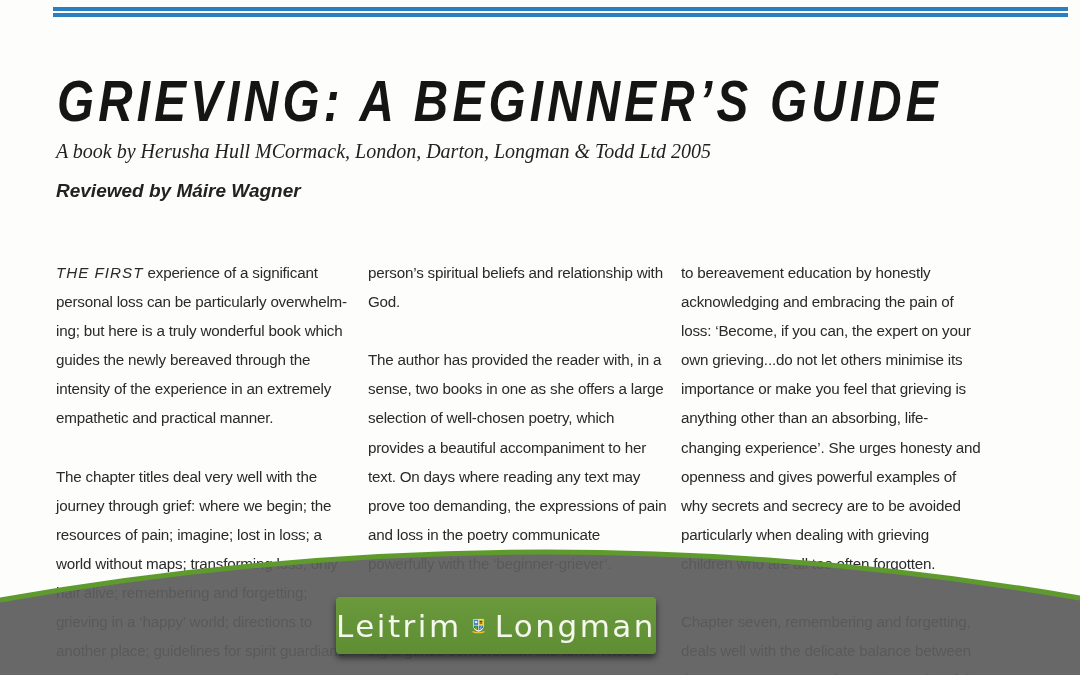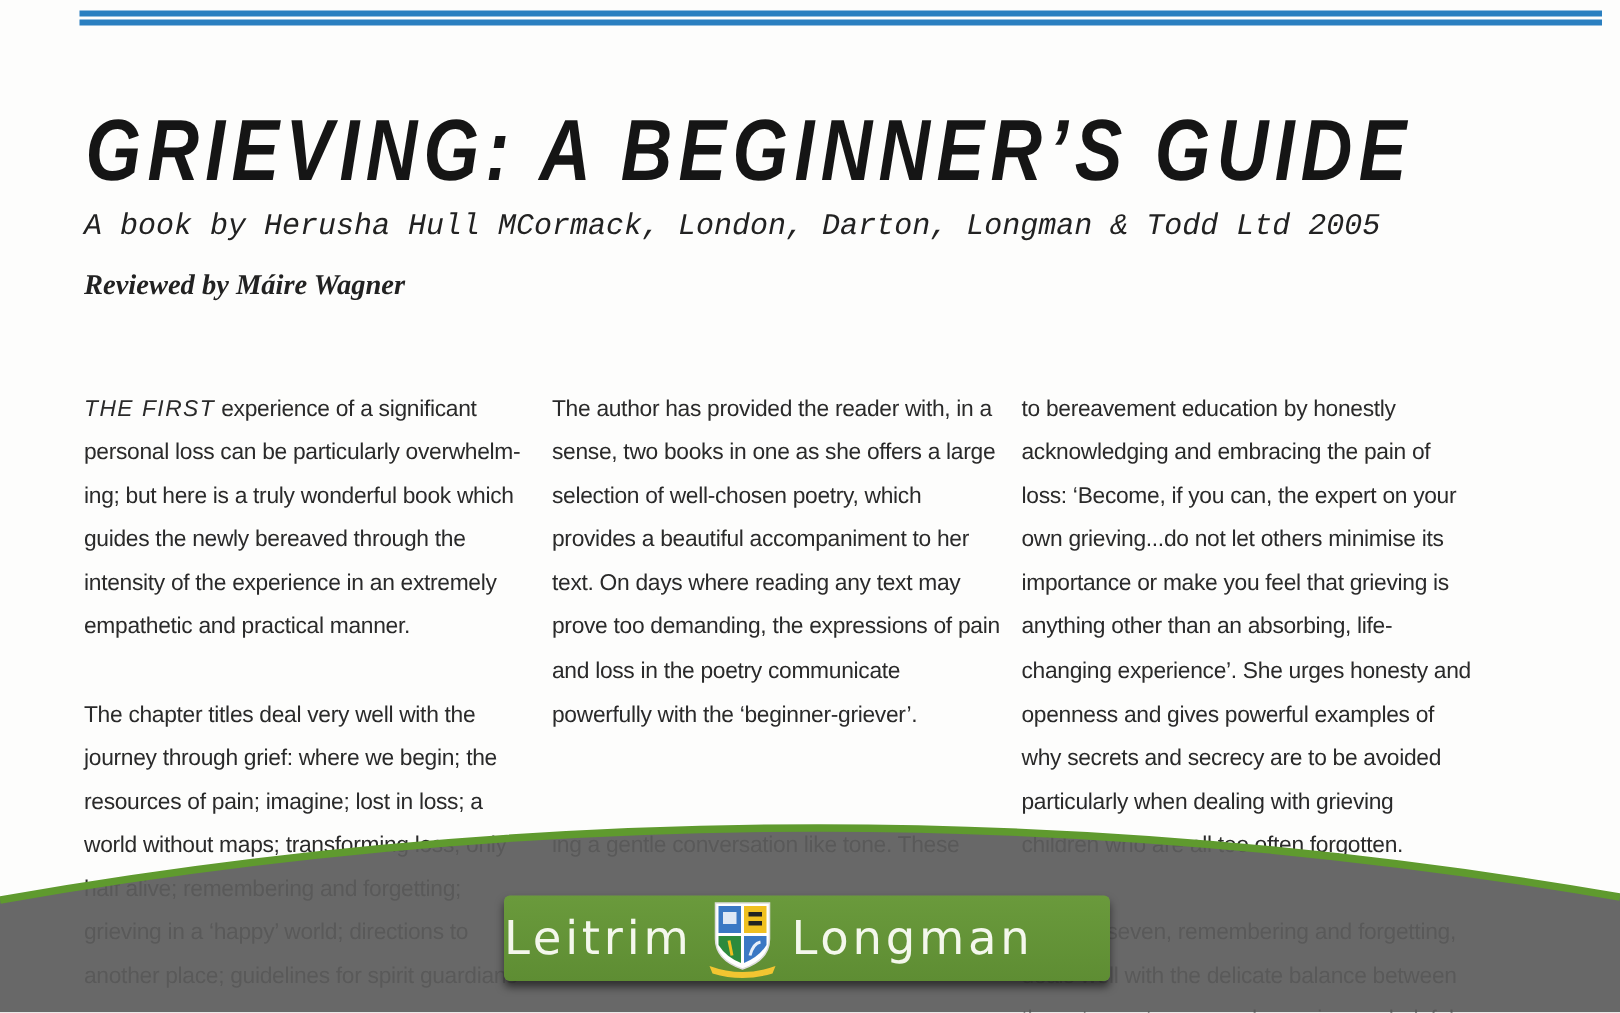--- a/index.html
+++ b/index.html
@@ -18,48 +18,48 @@
       position: absolute; left: 57px; top: 68px;
       font-family: "Liberation Sans", sans-serif;
       font-weight: bold; font-style: italic;
       font-size: 58px; letter-spacing: 5.2px;
       color: #151515; white-space: nowrap;
       transform: scaleX(0.82); transform-origin: left top;
       line-height: 66px;
     }
     .byline {
       position: absolute; left: 56px; top: 140px;
-      font-family: Liberation Mono, monospace; font-style: italic;
+      font-family: Liberation Serif, serif; font-style: italic;
       font-size: 20px; color: #222; white-space: nowrap;
     }
     .reviewer {
       position: absolute; left: 56px; top: 180px;
-      font-family: Liberation Serif, serif; font-style: italic; font-weight: bold;
+      font-family: Liberation Sans, sans-serif; font-style: italic; font-weight: bold;
       font-size: 19px; color: #222; white-space: nowrap;
     }
     .col {
       position: absolute; top: 258px; width: 300px;
       font-size: 15.2px; line-height: 29.1px; color: #2a2a2a;
       letter-spacing: -0.2px;
     }
     .col p { margin: 0 0 29.1px 0; }
     .col .lead { letter-spacing: 1px; font-weight: normal; font-style: italic; }
     .col1 { left: 56px; }
     .col2 { left: 368px; }
     .col3 { left: 681px; }
     .overlay {
       position: absolute; left: 0; top: 0; width: 1080px; height: 675px;
       pointer-events: none;
     }
     .banner {
-      position: absolute; left: 336px; top: 597px; width: 404px; height: 57px;
+      position: absolute; left: 336px; top: 597px; width: 320px; height: 57px;
       background: linear-gradient(#6a9a3c, #5e8d33);
       border-radius: 4px;
       box-shadow: 0 4px 6px rgba(0,0,0,0.55);
-      display: flex; align-items: center; gap: 10px;
+      display: flex; align-items: center; justify-content: center; gap: 10px;
     }
     .banner .word {
       font-family: "DejaVu Sans", sans-serif; font-weight: normal;
       font-size: 31px; letter-spacing: 2.5px; color: #f4f7ec;
     }
     .crest { width: 46px; height: 52px; }
   </style>
 </head>
 <body>
 
@@ -69,20 +69,21 @@
 <div class="title">GRIEVING: A BEGINNER’S GUIDE</div>
 <div class="byline">A book by Herusha Hull MCormack, London, Darton, Longman &amp; Todd Ltd 2005</div>
 <div class="reviewer">Reviewed by Máire Wagner</div>
 
 <div class="col col1">
   <p><span class="lead">THE FIRST</span><span> experience of a significant personal loss can be particularly overwhelm-ing; but here is a truly wonderful book which guides the newly bereaved through the intensity of the experience in an extremely empathetic and practical manner.</span></p>
   <p>The chapter titles deal very well with the journey through grief: where we begin; the resources of pain; imagine; lost in loss; a world without maps; transforming loss; only half alive; remembering and forgetting; grieving in a ‘happy’ world; directions to another place; guidelines for spirit guardians</p>
 </div>
 
 <div class="col col2">
+  <p>person’s spiritual beliefs and relationship with God.</p>
   <p style="margin-bottom:58px">The author has provided the reader with, in a sense, two books in one as she offers a large selection of well-chosen poetry, which provides a beautiful accompaniment to her text. On days where reading any text may prove too demanding, the expressions of pain and loss in the poetry communicate powerfully with the ‘beginner-griever’.</p>
   <p>ing a gentle conversation like tone. These</p>
 </div>
 
 <div class="col col3">
   <p>to bereavement education by honestly acknowledging and embracing the pain of loss: ‘Become, if you can, the expert on your own grieving...do not let others minimise its importance or make you feel that grieving is anything other than an absorbing, life-changing experience’. She urges honesty and openness and gives powerful examples of why secrets and secrecy are to be avoided particularly when dealing with grieving children who are all too often forgotten.</p>
   <p>Chapter seven, remembering and forgetting, deals well with the delicate balance between these two extremes and examines unhelpful</p>
 </div>
 
 <svg class="overlay" viewBox="0 0 1080 675" width="1080" height="675">

